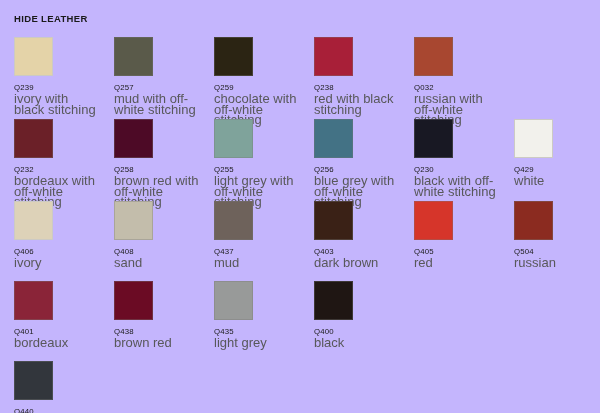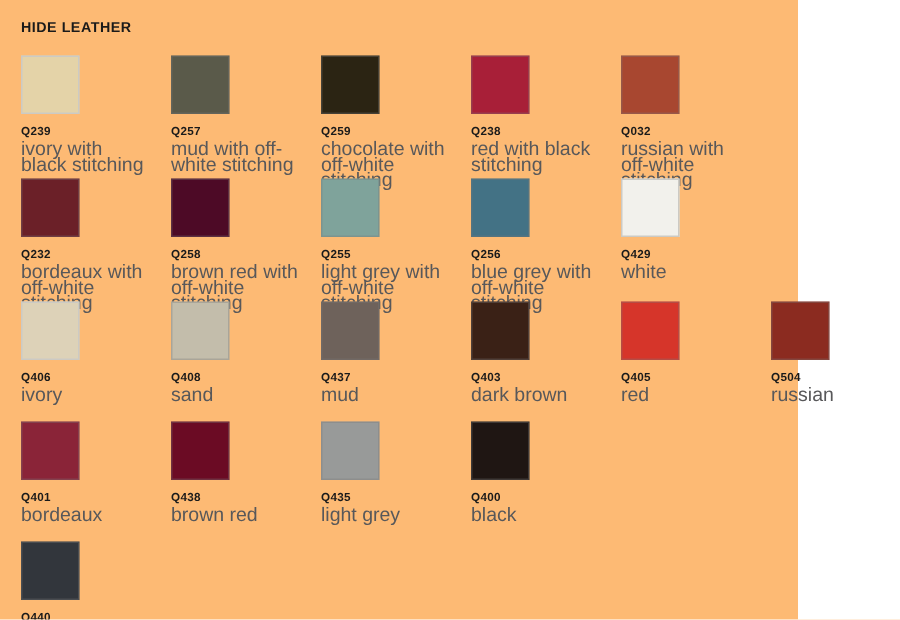--- a/index.html
+++ b/index.html
@@ -10,23 +10,23 @@
   }
   body {
     width: 600px;
     height: 413px;
     font-family: "Liberation Sans", sans-serif;
     color: #231f20;
     overflow: hidden;
   }
   #page {
     position: relative;
-    width: 532px;
+    width: 600px;
     height: 413px;
-    background: #fdba74;
+    background: #c4b5fd;
     box-sizing: border-box;
     padding: 13px 0 0 14px;
   }
   .section-title {
     font-size: 9.5px;
     font-weight: bold;
     letter-spacing: 0.35px;
     color: #1a1a1a;
     margin: 0 0 12px 0;
     line-height: 12px;
@@ -57,21 +57,21 @@
     height: 39px;
     border: 1px solid rgba(120,120,120,0.35);
     box-sizing: border-box;
     display: block;
   }
   .chip.light-chip {
     border: 1px solid #cccac4;
   }
   .code {
     font-size: 7.8px;
-    font-weight: bold;
+    font-weight: normal;
     color: #1a1a1a;
     margin-top: 7px;
     line-height: 10px;
     letter-spacing: 0.2px;
   }
   .desc {
     font-size: 13px;
     font-weight: normal;
     color: #58585a;
     line-height: 10.5px;
@@ -129,20 +129,25 @@
           <span class="chip" style="background-color: rgb(127, 163, 155);"></span>
           <div class="code">Q255</div>
           <div class="desc">light grey with off-white stitching</div>
         </div>
         <div class="swatch-cell">
           <span class="chip" style="background-color: rgb(67, 114, 133);"></span>
           <div class="code">Q256</div>
           <div class="desc">blue grey with off-white stitching</div>
         </div>
         <div class="swatch-cell">
+          <span class="chip" style="background-color: rgb(24, 24, 35);"></span>
+          <div class="code">Q230</div>
+          <div class="desc">black with off-white stitching</div>
+        </div>
+        <div class="swatch-cell">
           <span class="chip light-chip" style="background-color: rgb(242, 241, 236);"></span>
           <div class="code">Q429</div>
           <div class="desc">white</div>
         </div>
       </div>
       <div class="swatch-row r-short">
         <div class="swatch-cell">
           <span class="chip light-chip" style="background-color: rgb(221, 210, 184);"></span>
           <div class="code">Q406</div>
           <div class="desc">ivory</div>

